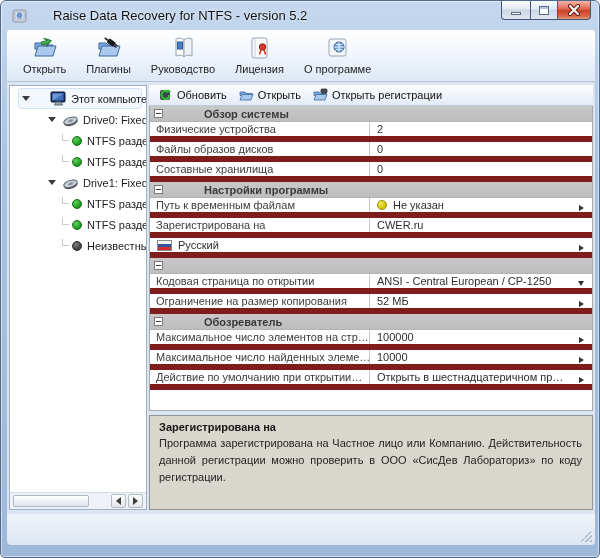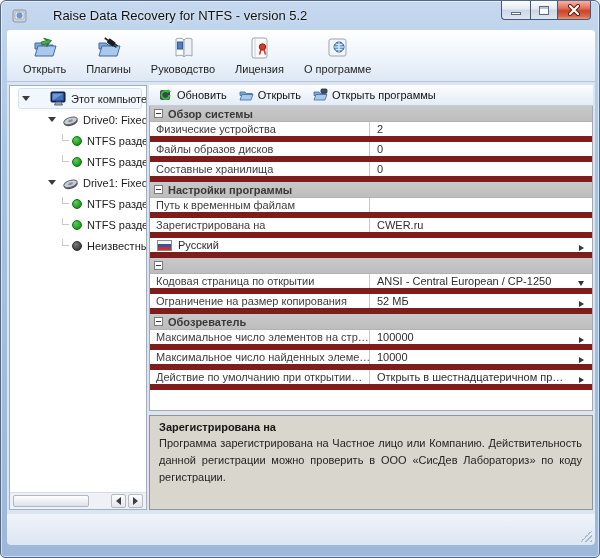--- a/index.html
+++ b/index.html
@@ -94,21 +94,21 @@
   .stb-btn .ico{ width:15px; height:14px; }
 
   
   .grid{ position:absolute; left:0; top:21px; width:444px; height:305px;
     background:#fff; border:1px solid #a9a9a9; border-top:none; overflow:hidden; }
   .g-header{ height:16px; background:linear-gradient(#c9c9c9,#bdbdbd); display:flex;
     align-items:center; border-bottom:1px solid #b3b3b3; }
   .collapse-box{ width:9px; height:9px; background:#fff; border:1px solid #7b7b7b;
     margin:0 5px 0 4px; position:relative; flex:0 0 auto; }
   .collapse-box::after{ content:""; position:absolute; left:1px; right:1px; top:3px; height:1px; background:#3a3a3a; }
-  .g-title{ font-size:11px; font-weight:bold; color:#393939; white-space:nowrap; }
+  .g-title{ font-size:11px; font-weight:bold; color:#393939; white-space:nowrap;margin-left:36px; }
   .g-row{ height:20px; display:flex; border-bottom:6px solid #7f1d1d; background:#fff; }
   .g-name{ width:220px; flex:0 0 auto; border-right:1px solid #c8c8c8; font-size:11px;
     color:#3d3d3d; display:flex; align-items:center; padding-left:6px;
     white-space:nowrap; overflow:hidden; }
   .g-value{ flex:1; display:flex; align-items:center; padding-left:7px; font-size:11px;
     color:#2e2e2e; position:relative; white-space:nowrap; overflow:hidden; }
   .g-value .dot{ width:10px; height:10px; margin-right:6px; }
   .g-arrow{ position:absolute; right:8px; top:7px; }
   .tri-r{ width:0; height:0; border-top:3.5px solid transparent; border-bottom:3.5px solid transparent;
     border-left:5px solid #333; }
@@ -303,21 +303,21 @@
             <path d="M1 12 L3 6.5 h11 L12 12 z" fill="#a9c8ec" stroke="#3c69a4" stroke-width="0.8"></path>
           </svg>
           <span>Открыть</span>
         </div>
         <div class="stb-btn">
           <svg class="ico" viewBox="0 0 15 14">
             <path d="M1 4 h5 l1.2 1.5 h6 v2 H1 z" fill="#7fa9dd" stroke="#3c69a4" stroke-width="0.8"></path>
             <path d="M1 12 L3 6.5 h11 L12 12 z" fill="#a9c8ec" stroke="#3c69a4" stroke-width="0.8"></path>
             <rect x="8" y="1" width="6" height="4" rx="1" fill="#4a4f57" stroke="#23272d" stroke-width="0.8"></rect>
           </svg>
-          <span>Открыть программы</span>
+          <span>Открыть регистрации</span>
         </div>
       </div>
 
       <div class="grid">
 
         <div class="g-header">
           <span class="collapse-box"></span>
           <span class="g-title">Обзор системы</span>
         </div>
         <div class="g-row">
@@ -338,20 +338,25 @@
               <span>0</span>
             </div>
         </div>
 
         <div class="g-header">
           <span class="collapse-box"></span>
           <span class="g-title">Настройки программы</span>
         </div>
         <div class="g-row">
           <div class="g-name">Путь к временным файлам</div>
+          <div class="g-value">
+            <span class="dot yellow"></span>
+            <span>Не указан</span>
+            <span class="g-arrow tri-r"></span>
+          </div>
         </div>
         <div class="g-row">
           <div class="g-name">Зарегистрирована на</div>
           <div class="g-value">
               <span>CWER.ru</span>
             </div>
         </div>
         <div class="g-row">
           <div class="g-value">
             <span class="flag"></span>

